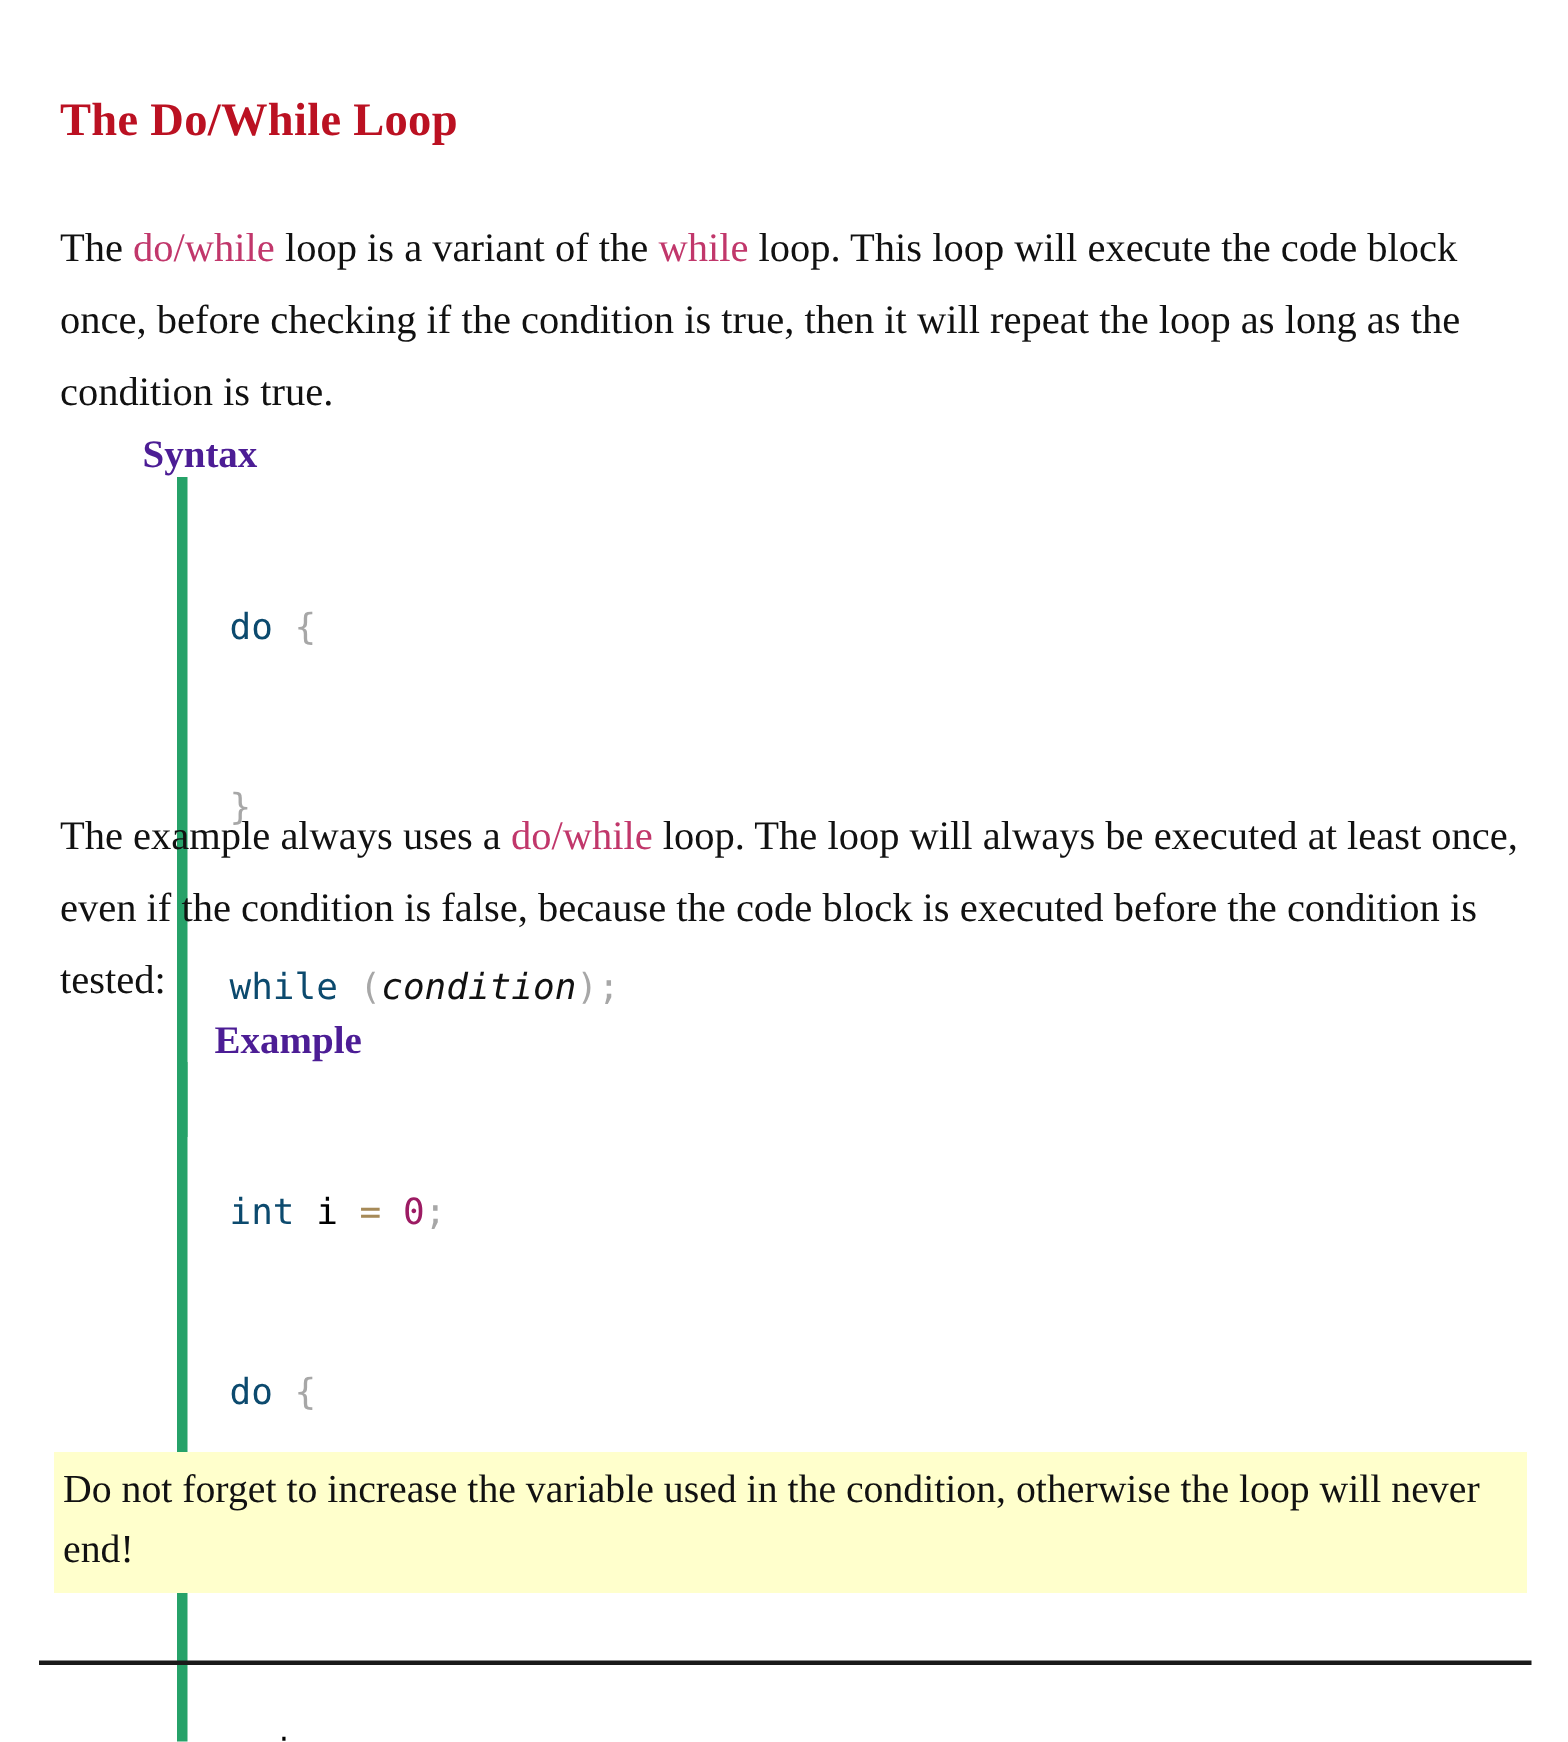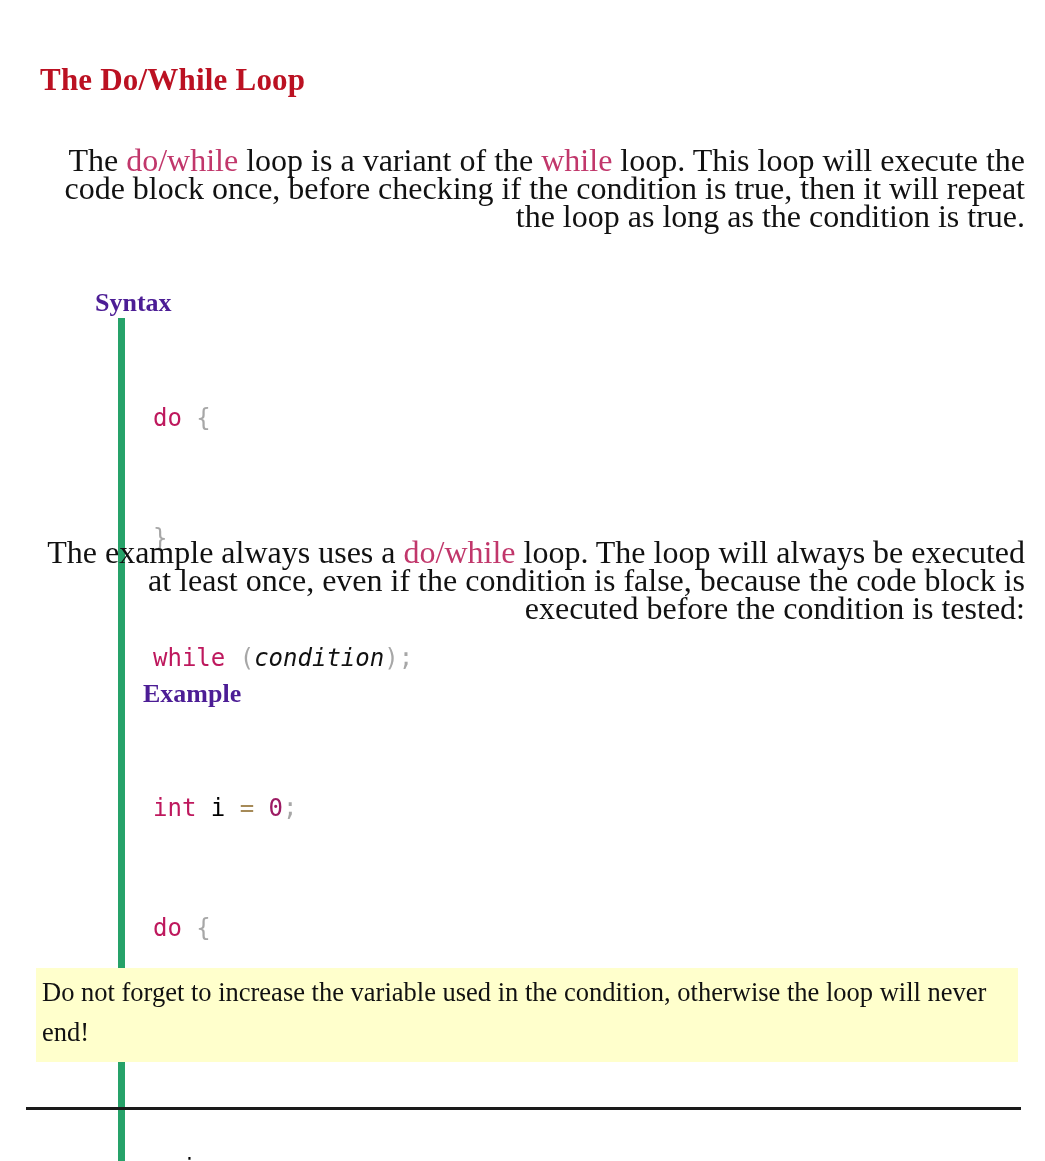--- a/index.html
+++ b/index.html
@@ -35,24 +35,24 @@
     letter-spacing: 0.2px;
     line-height: 1.1;
     white-space: nowrap;
   }
 
   
   .para {
     position: absolute;
     left: 40px;
     width: 985px;
-    font-size: 32px;
-    line-height: 28px;
+    font-size: 27px;
+    line-height: 48px;
     color: #111111;
-    text-align: right;
+    text-align: left;
   }
   .para-1 { top: 114px; }
   .para-2 { top: 506px; }
 
   .code-term {
     color: #c1376b;
   }
 
   
   .sub-heading {
@@ -78,21 +78,21 @@
     line-height: 40px;
     white-space: pre;
     color: #222222;
   }
   .code-syntax  { top: 318px; }
   .code-example { top: 708px; }
 
   .code-line { height: 40px; }
 
   
-  .tok-kw      { color: #be185d; margin-top: 47px; }
+  .tok-kw      { color: #0c4a6e; margin-top: 47px; }
   .tok-punc    { color: #a7a7a7; }
   .tok-comment { color: #7d8f9c; font-style: italic; }
   .tok-var     { color: #000000; }
   .tok-ital    { color: #111111; font-style: italic; margin-top: 38px; }
   .tok-op      { color: #a68a58; }
   .tok-num     { color: #9c1b63; }
   .tok-fn      { color: #c4506d; }
   .tok-plain   { color: #111111; }
 
   

